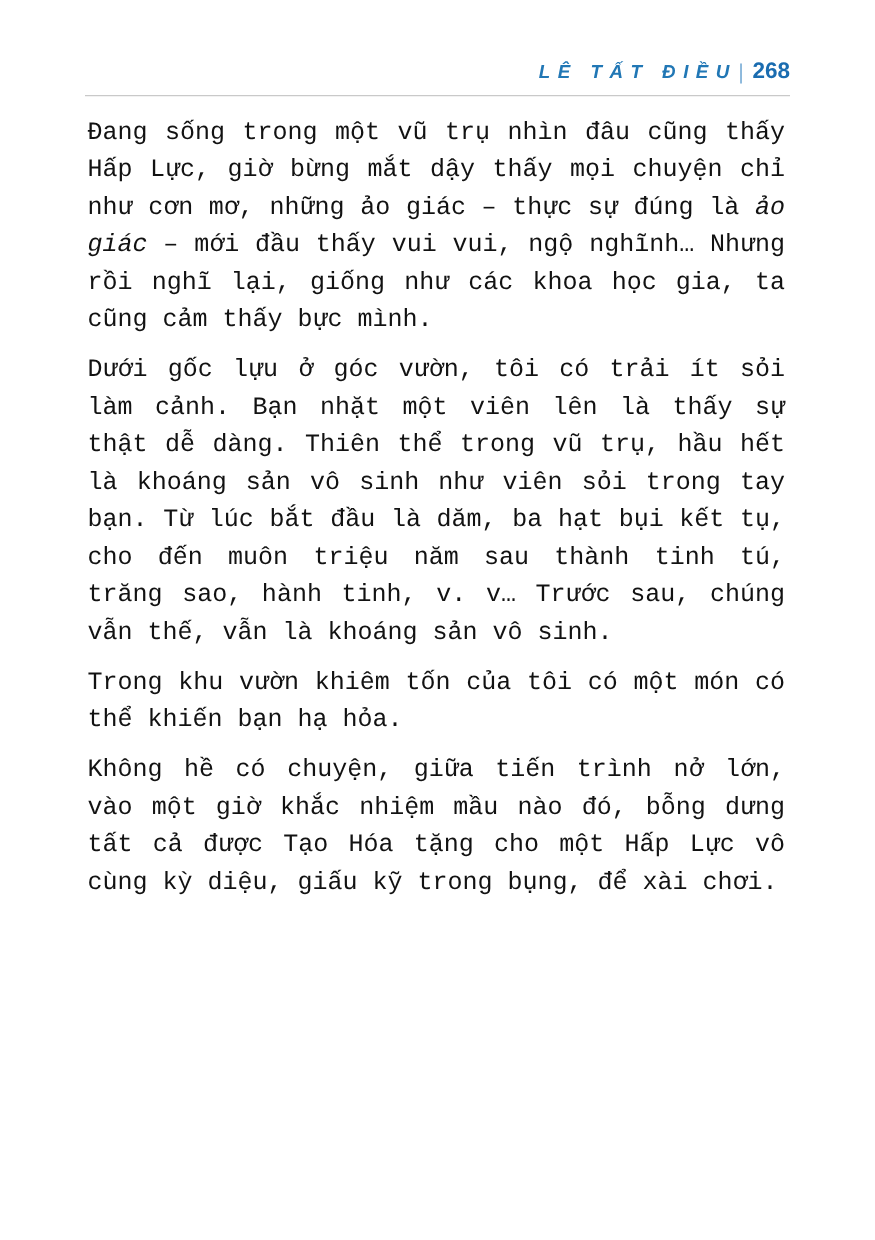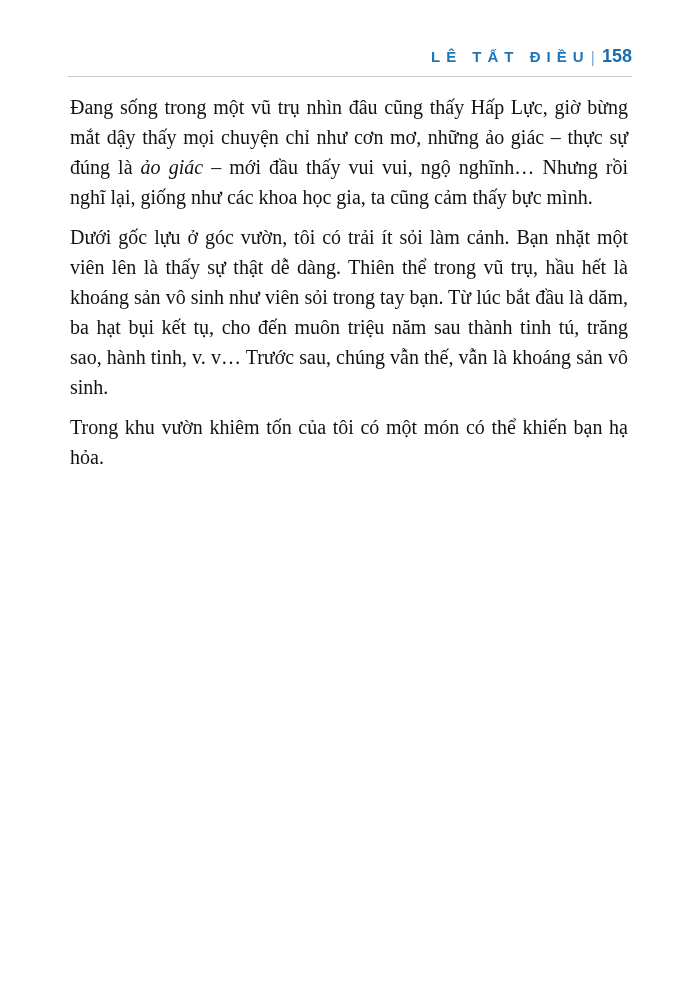--- a/index.html
+++ b/index.html
@@ -22,20 +22,21 @@
     right: 68px;
     text-align: right;
     font-family: "Liberation Sans", sans-serif;
     font-weight: bold;
     white-space: nowrap;
   }
   .author {
     color: var(--author-color, #2177b5);
     font-size: 15px;
     letter-spacing: 6px;
+    font-style: italic;
   }
   .sep {
     color: var(--separator-color, #7fb0d8);
     font-size: 17px;
     font-weight: normal;
     margin: 0 7px 0 1px;
     position: relative;
     top: 1px;
   }
   .pagenum {
@@ -52,34 +53,36 @@
   }
   .content {
     position: absolute;
     top: 92px;
     left: 70px;
     width: 558px;
     font-size: 20px;
     line-height: 30px;
     color: var(--text-color, #121212);
     text-align: justify;
+    font-family: Liberation Mono, monospace;
   }
   .content p {
     margin: 0 0 10px 0;
   }
   .italic {
     font-style: italic;
   }
 </style>
 </head>
 <body>
 
 <div class="page">
   <div class="header">
-    <span class="author">LÊ TẤT ĐIỀU</span><span class="sep">|</span><span class="pagenum">158</span>
+    <span class="author">LÊ TẤT ĐIỀU</span><span class="sep">|</span><span class="pagenum">268</span>
   </div>
   <div class="rule"></div>
   <div class="content">
       <p><span>Đang sống trong một vũ trụ nhìn đâu cũng thấy Hấp Lực, giờ bừng mắt dậy thấy mọi chuyện chỉ như cơn mơ, những ảo giác – thực sự đúng là </span><span class="italic">ảo giác</span><span> – mới đầu thấy vui vui, ngộ nghĩnh… Nhưng rồi nghĩ lại, giống như các khoa học gia, ta cũng cảm thấy bực mình.</span></p>
       <p><span>Dưới gốc lựu ở góc vườn, tôi có trải ít sỏi làm cảnh. Bạn nhặt một viên lên là thấy sự thật dễ dàng. Thiên thể trong vũ trụ, hầu hết là khoáng sản vô sinh như viên sỏi trong tay bạn. Từ lúc bắt đầu là dăm, ba hạt bụi kết tụ, cho đến muôn triệu năm sau thành tinh tú, trăng sao, hành tinh, v. v… Trước sau, chúng vẫn thế, vẫn là khoáng sản vô sinh.</span></p>
       <p><span>Trong khu vườn khiêm tốn của tôi có một món có thể khiến bạn hạ hỏa.</span></p>
+      <p><span>Không hề có chuyện, giữa tiến trình nở lớn, vào một giờ khắc nhiệm mầu nào đó, bỗng dưng tất cả được Tạo Hóa tặng cho một Hấp Lực vô cùng kỳ diệu, giấu kỹ trong bụng, để xài chơi.</span></p>
     </div>
 </div>
 
 </body></html>

